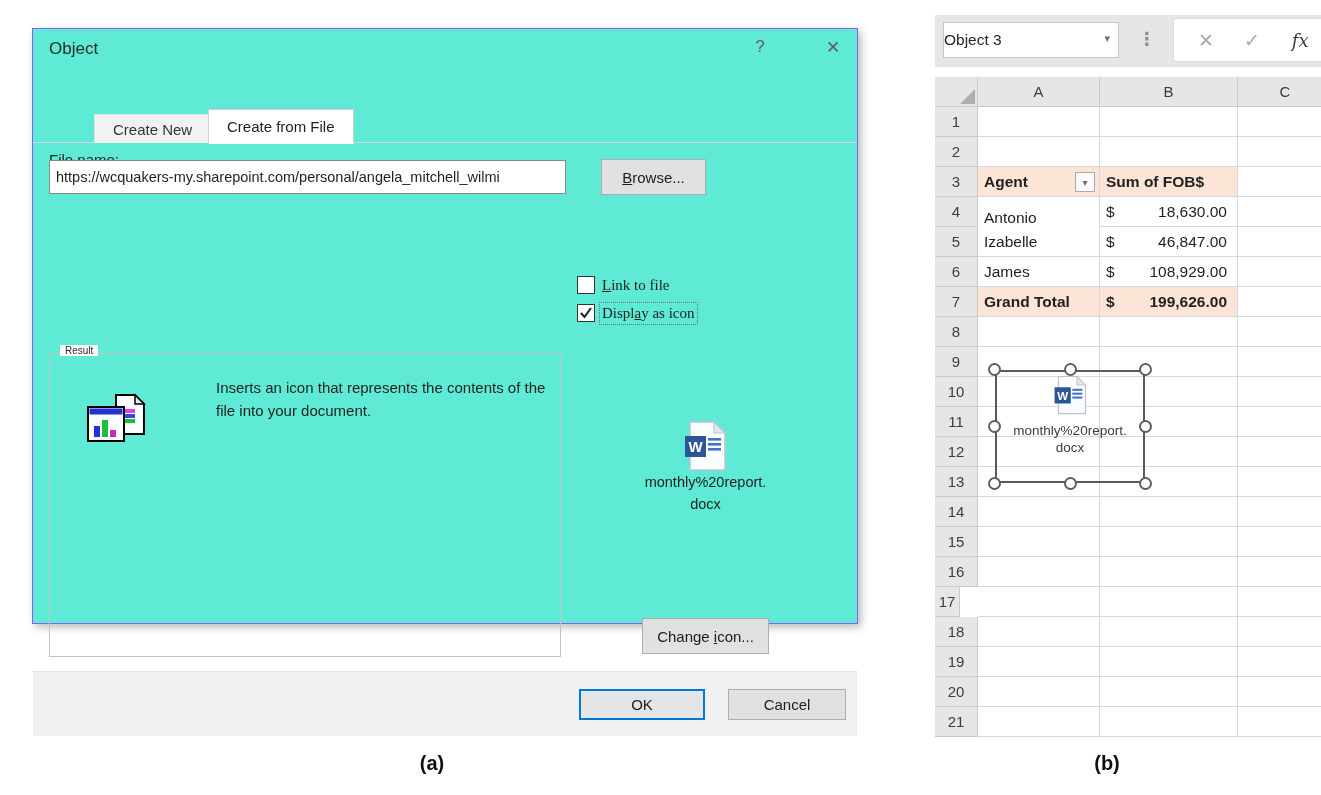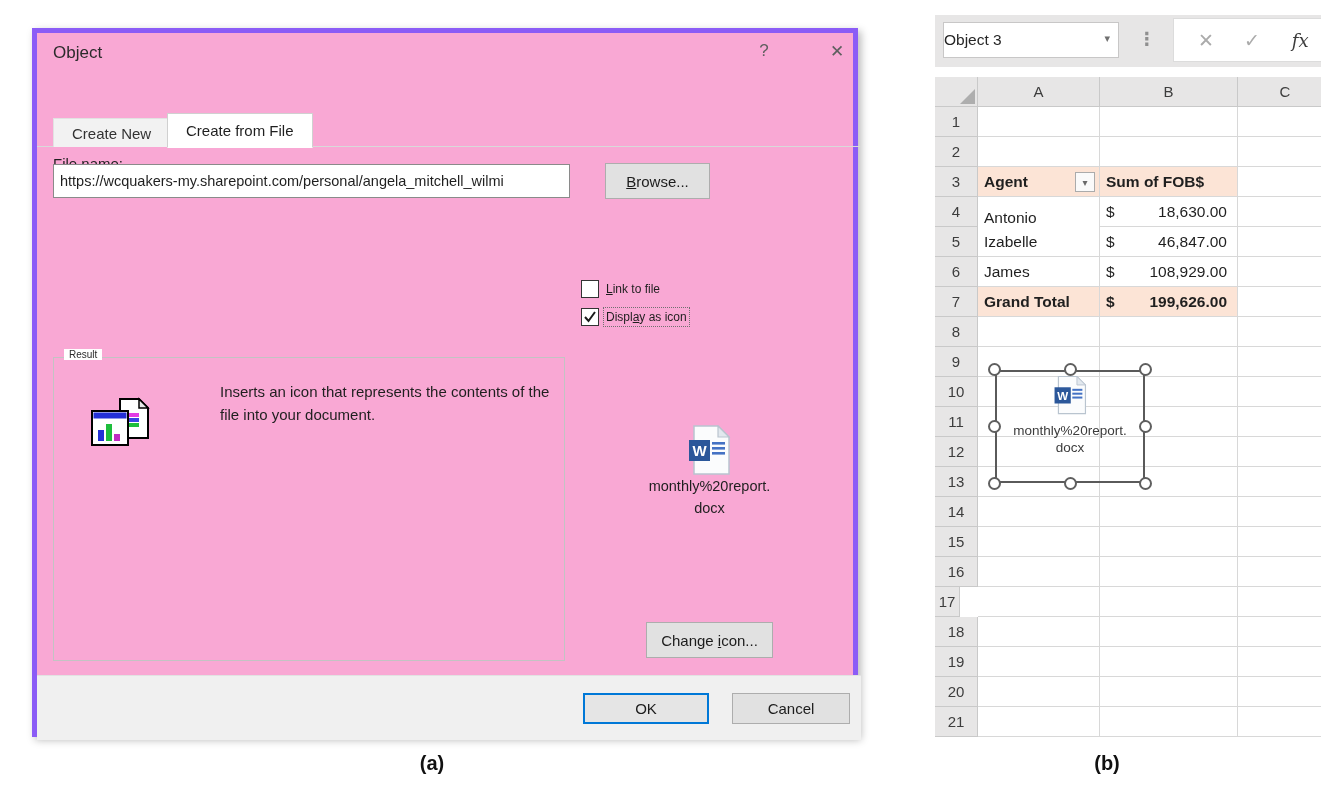--- a/index.html
+++ b/index.html
@@ -1,44 +1,44 @@
 <!DOCTYPE html>
 <html><head>
 <meta charset="utf-8">
 <style>
   * { margin:0; padding:0; box-sizing:border-box; }
   html,body { width:1321px; height:795px; background:#ffffff; overflow:hidden;
     font-family:"Liberation Sans","DejaVu Sans",sans-serif; color:#1f1f1f; }
   .abs { position:absolute; }
 
   
-  #dialog { left:32px; top:28px; width:826px; height:709px; background:#f9a8d4;
-    border:5px solid #8b5cf6; box-shadow:3px 3px 8px rgba(0,0,0,0.28); }
+  #dialog { left:32px; top:28px; width:826px; height:596px; background:#5eead4;
+    border:1px solid #8b5cf6; box-shadow:3px 3px 8px rgba(0,0,0,0.28); }
   #dlg-title { left:16px; top:10px; font-size:17px; color:#2b2b2b; }
   #dlg-help  { left:710px; top:8px;  width:34px; height:28px; text-align:center; font-size:17px; color:#5f5f5f; cursor:pointer; }
   #dlg-close { left:782px; top:8px;  width:36px; height:28px; text-align:center; font-size:17px; color:#5f5f5f; cursor:pointer; }
   #tabstrip { left:0; top:80px; width:824px; height:34px; border-bottom:1px solid #d9d9d9; }
-  .tab { position:absolute; font-size:15px; padding:4px 18px; display:flex; align-items:center; }
+  .tab { position:absolute; font-size:15px; padding:4px 18px; display:flex; align-items:center;margin-left:45px; }
   .tab.inactive { left:16px; top:5px; height:29px; background:#f2f2f2; border:1px solid #e2e2e2; border-bottom:none; color:#333; }
   .tab.active { left:130px; top:0px; height:35px; background:#ffffff; border:1px solid #d0d0d0; border-bottom:1px solid #ffffff; z-index:2; }
   #fname-label { left:16px; top:122px; font-size:15px; }
   #fname-input { left:16px; top:131px; }
   #fname-input input { position:absolute; left:0; top:0; width:517px; height:34px; border:1px solid #8a8a8a;
     font-family:"Liberation Sans",sans-serif; font-size:14.5px; padding:0 6px; color:#1f1f1f; background:#fff; }
   .btn { position:absolute; background:#e1e1e1; border:1px solid #adadad; font-size:15px; color:#1c1c1c;
     display:flex; align-items:center; justify-content:center; cursor:pointer; font-family:"Liberation Sans",sans-serif; }
   #browse-btn { left:568px; top:130px; width:105px; height:36px; }
   .accel { text-decoration:underline; }
   .chkrow { position:absolute; display:flex; align-items:center; cursor:pointer; }
   #chk-link { left:544px; top:247px; }
   #chk-icon { left:544px; top:275px; }
   .box { width:18px; height:18px; background:#fff; border:1.5px solid #333; margin-right:7px; position:relative; flex:none; }
   .box svg { position:absolute; left:1px; top:1px; display:none; }
   .box.checked svg { display:block; }
-  .chklabel { font-size:12px; }
+  .chklabel { font-size:15px;font-family:Liberation Serif, serif; }
   .focusring { outline:1px dotted #707070; outline-offset:2px; }
   #result-group { left:16px; top:324px; width:512px; height:304px; border:1px solid #c3c3c3; }
   #result-label { position:absolute; left:10px; top:-9px; background:#ffffff; padding:0 5px; font-size:10px; color:#2b2b2b; }
   #result-icon { position:absolute; left:36px; top:38px; }
   #result-text { position:absolute; left:166px; top:22px; width:340px; font-size:15px; line-height:23px; color:#1f1f1f; }
   #dlg-word-icon { left:648px; top:392px; width:48px; text-align:center; }
   #dlg-file-label { left:600px; top:442px; width:145px; text-align:center; font-size:14.5px; line-height:22px; color:#1f1f1f; }
   #changeicon-btn { left:609px; top:589px; width:127px; height:36px; }
   #dlg-footer { left:0; top:642px; width:824px; height:65px; background:#f0f0f0; border-top:1px solid #e2e2e2; }
   #ok-btn { left:546px; top:17px; width:126px; height:31px; background:#e5e5e5; }

